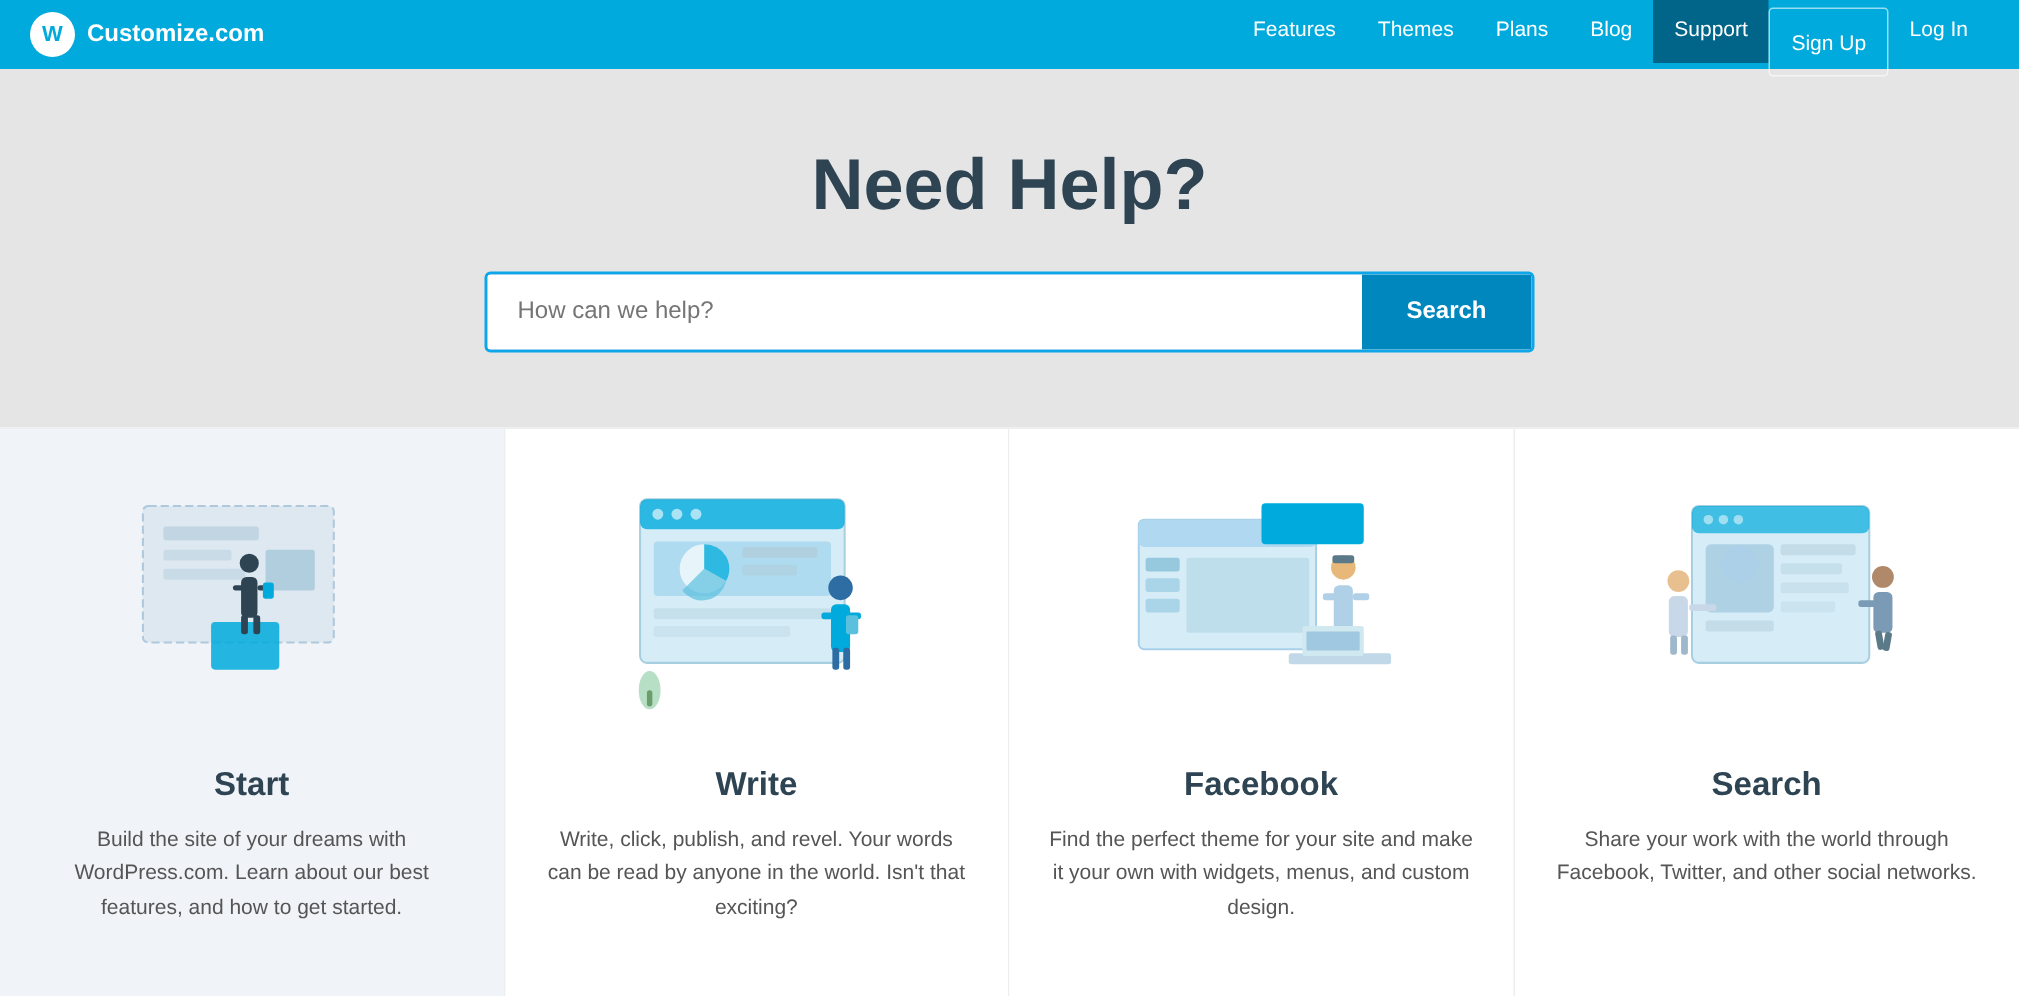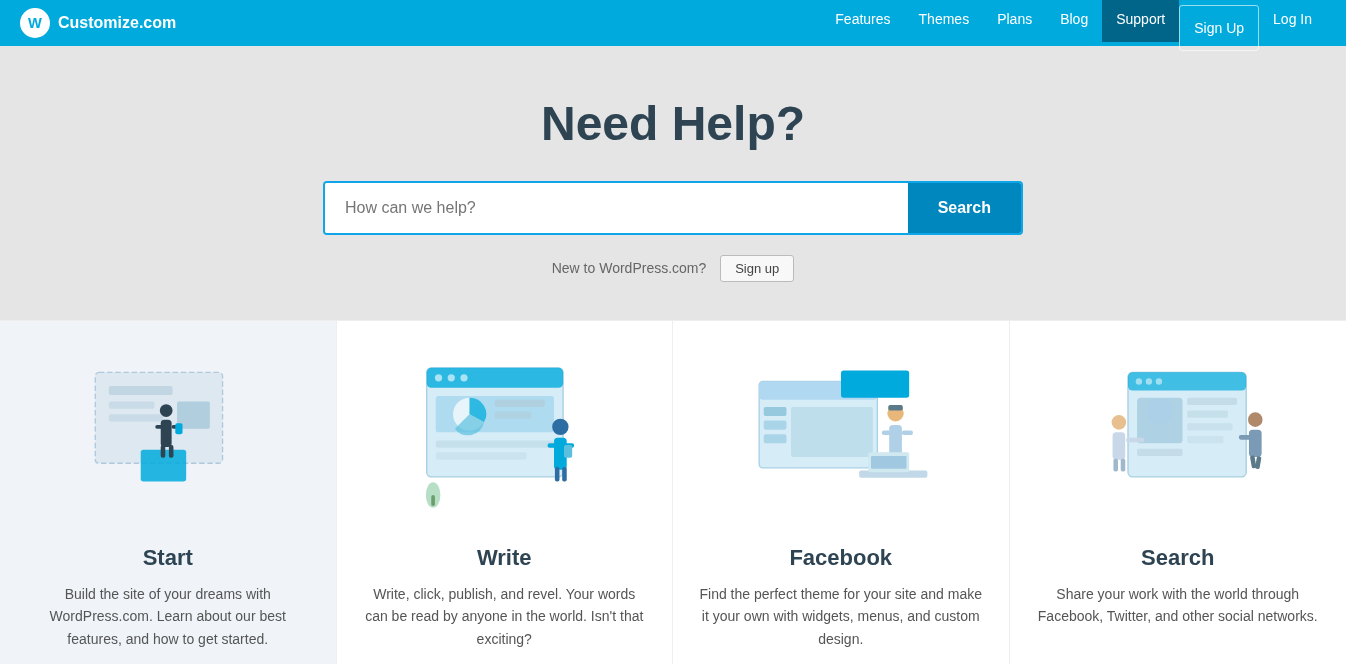--- a/index.html
+++ b/index.html
@@ -193,24 +193,20 @@
       </li>
   </ul>
 </nav>
 
 <section class="hero">
   <h1>Need Help?</h1>
   <div class="search-bar">
     <input type="text" placeholder="How can we help?" style="">
     <button>Search</button>
   </div>
-  <div class="hero-sub">
-    <span>New to WordPress.com?</span>
-    <a class="signup-btn" href="#">Sign up</a>
-  </div>
 </section>
 
 <section class="cards">
 
   <div class="card">
     <div class="card-illustration">
       <svg class="illus-svg" viewBox="0 0 220 180" fill="none" xmlns="http://www.w3.org/2000/svg">
 
         <rect x="30" y="20" width="140" height="100" rx="4" fill="#dde8f0" stroke="#b0c8db" stroke-width="1.5" stroke-dasharray="6 3"></rect>
         <rect x="45" y="35" width="70" height="10" rx="2" fill="#b0c8db" opacity="0.6"></rect>

